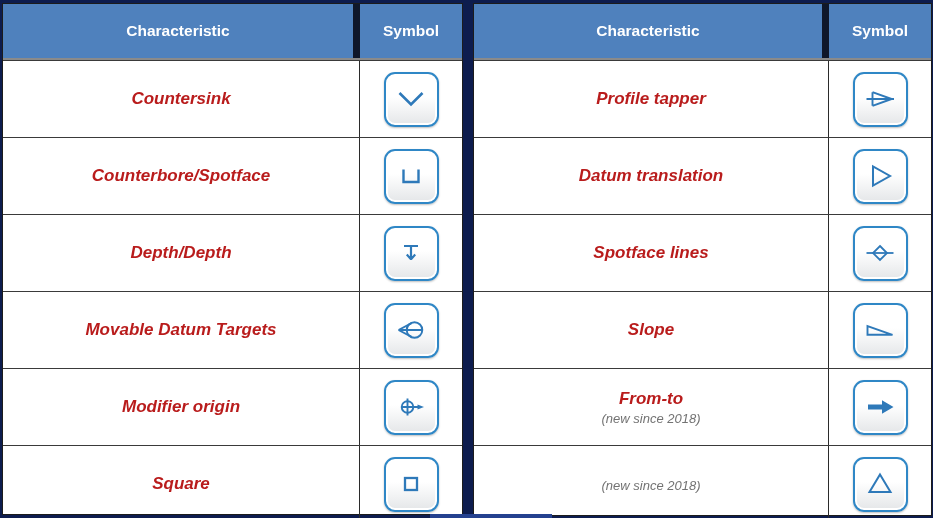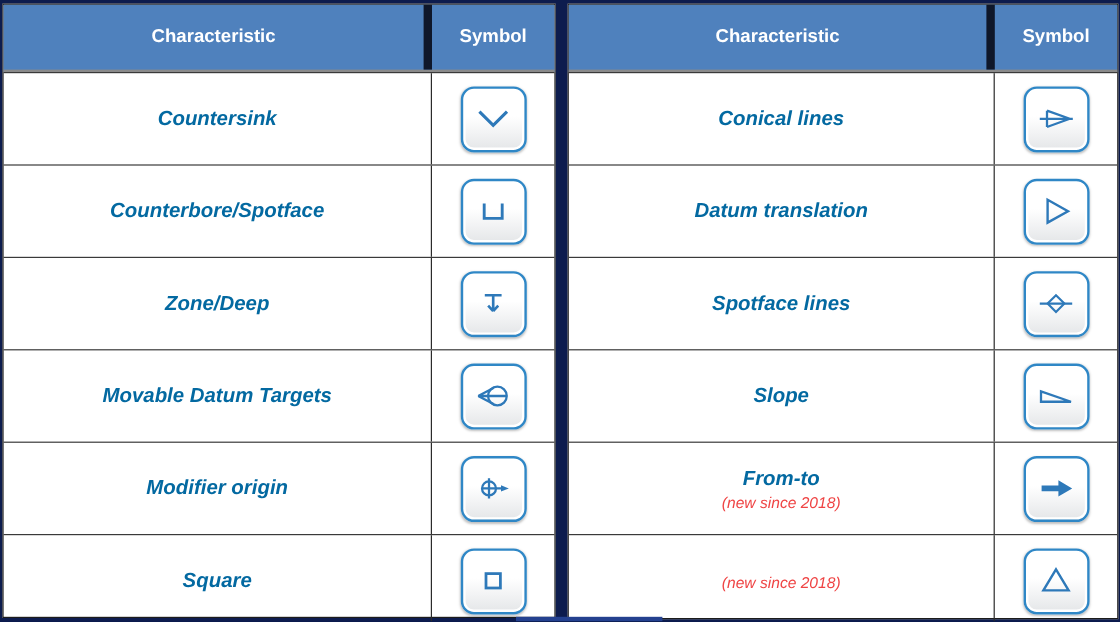--- a/index.html
+++ b/index.html
@@ -46,27 +46,27 @@
     flex:1;
     flex-direction:column;
     padding:0 14px;
     text-align:center;
   }
   .td.sym{width:102px;border-left:1px solid #2b2b2b;}
   .label{
     font-size:17px;
     font-weight:bold;
     font-style:italic;
-    color:#0369a1;
+    color:#b91c1c;
     line-height:20px;
   }
   .note{
     font-size:13px;
     font-style:italic;
-    color:#ef4444;
+    color:#737373;
     line-height:15px;
     margin-top:2px;
   }
   .sym-btn{
     width:55px;height:55px;
     border:2.5px solid #2f87c6;
     border-radius:11px;
     box-sizing:border-box;
     background:linear-gradient(180deg,#ffffff 0%,#ffffff 45%,#f2f3f4 72%,#e4e6e8 100%);
     box-shadow:inset 0 0 0 2px #ffffff, 0 1px 2px rgba(0,0,0,0.25);
@@ -113,21 +113,21 @@
         <div class="sym-btn">
           <svg width="40" height="40" viewBox="0 0 40 40">
             <path class="glyph" d="M12.5,13.5 L12.5,26 L27.5,26 L27.5,13.5" stroke-width="2.4"></path>
           </svg>
         </div>
       </div>
     </div>
 
     <div class="trow">
       <div class="td char">
-          <span class="label">Zone/Deep</span>
+          <span class="label">Depth/Depth</span>
         </div>
       <div class="td sym">
         <div class="sym-btn">
           <svg width="40" height="40" viewBox="0 0 40 40">
             <path class="glyph" d="M13,13 L27,13 M20,13 L20,25.8 M15.8,21.6 L20,26.2 M24.2,21.6 L20,26.2" stroke-width="2.2"></path>
           </svg>
         </div>
       </div>
     </div>
 
@@ -175,21 +175,21 @@
   </div>
 
   <div class="panel right">
     <div class="thead">
       <div class="th char">Characteristic</div>
       <div class="th sym">Symbol</div>
     </div>
 
     <div class="trow">
       <div class="td char">
-          <span class="label">Conical lines</span>
+          <span class="label">Profile tapper</span>
         </div>
       <div class="td sym">
         <div class="sym-btn">
           <svg width="40" height="40" viewBox="0 0 40 40">
             <path class="glyph" d="M6.5,20 L34,20 M12.5,13.2 L12.5,26.8 M12.5,13.2 L31.5,20 M12.5,26.8 L31.5,20" stroke-width="1.9"></path>
           </svg>
         </div>
       </div>
     </div>
 

